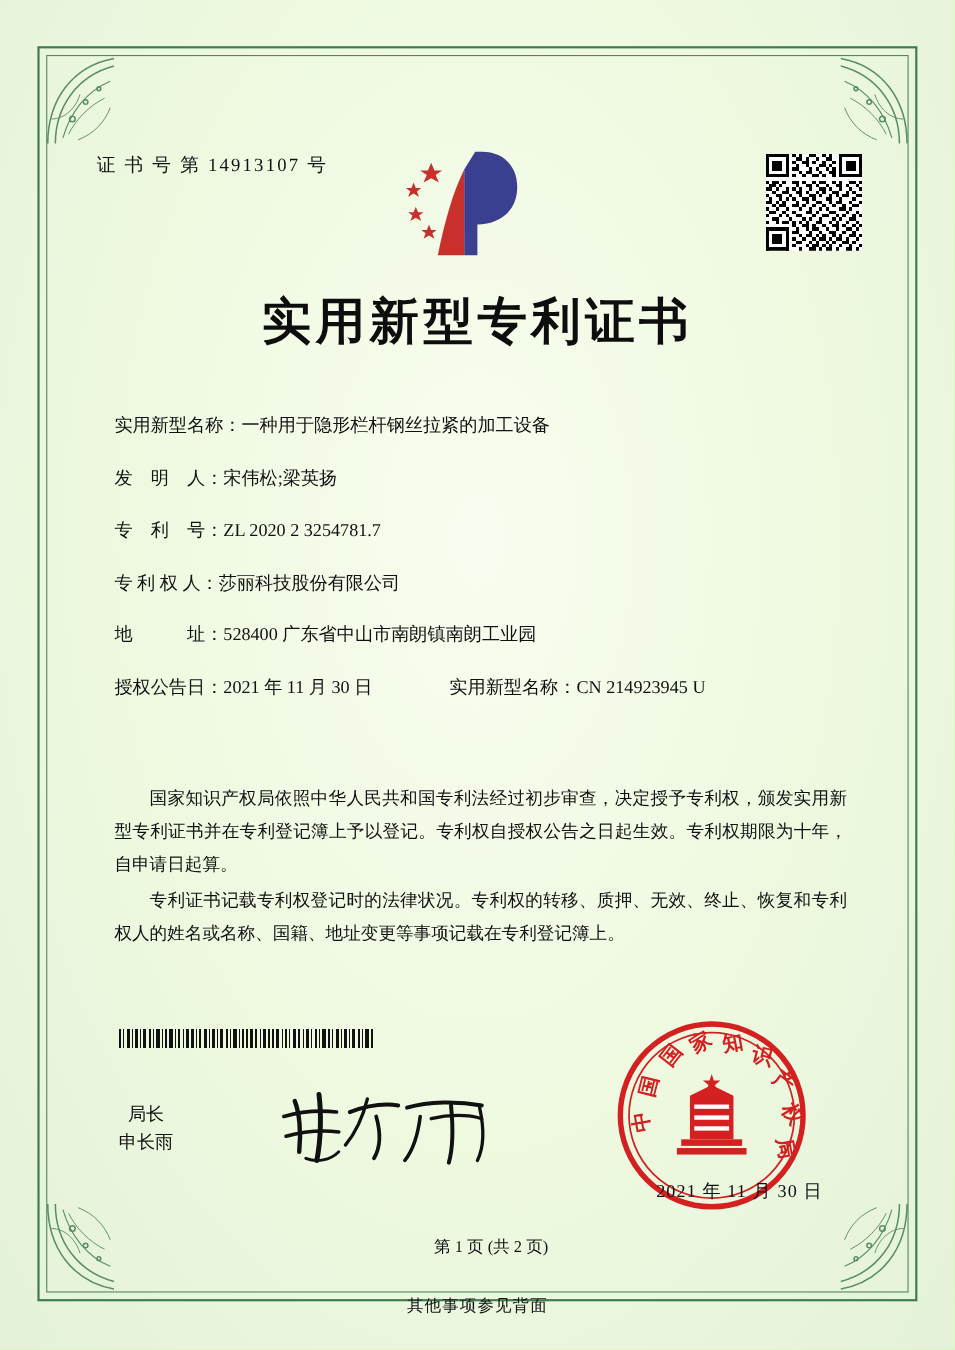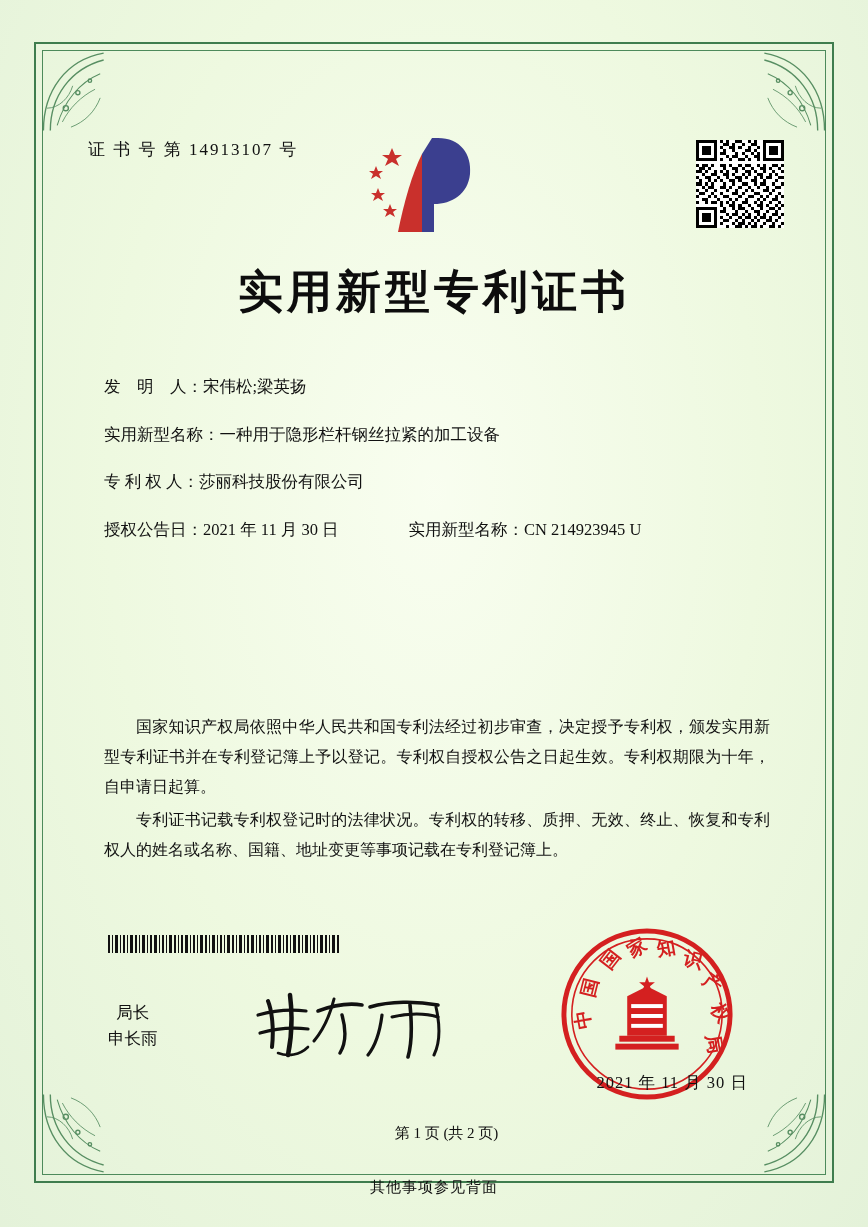--- a/index.html
+++ b/index.html
@@ -509,27 +509,33 @@
           <rect x="24" y="28" width="2" height="1"></rect>
           <rect x="27" y="28" width="1" height="1"></rect>
       </g>
     </svg>
   </div>
 
   <div class="title">实用新型专利证书</div>
 
   <div class="fields">
     <div class="field">
+      <span class="lbl">实用新型名称：</span><span class="val">一种用于隐形栏杆钢丝拉紧的加工设备</span>
+    </div>
+    <div class="field">
       <span class="lbl">发　明　人：</span><span class="val">宋伟松;梁英扬</span>
     </div>
     <div class="field">
-      <span class="lbl">实用新型名称：</span><span class="val">一种用于隐形栏杆钢丝拉紧的加工设备</span>
+      <span class="lbl">专　利　号：</span><span class="val">ZL 2020 2 3254781.7</span>
     </div>
     <div class="field">
       <span class="lbl">专 利 权 人：</span><span class="val">莎丽科技股份有限公司</span>
+    </div>
+    <div class="field">
+      <span class="lbl">地　　　址：</span><span class="val">528400 广东省中山市南朗镇南朗工业园</span>
     </div>
     <div class="field inline-two">
       <span class="lbl">授权公告日：</span><span class="val">2021 年 11 月 30 日</span><span class="val2-label">实用新型名称：</span><span class="val">CN 214923945 U</span>
     </div>
   </div>
 
   <div class="paragraphs">
     <p>国家知识产权局依照中华人民共和国专利法经过初步审查，决定授予专利权，颁发实用新型专利证书并在专利登记簿上予以登记。专利权自授权公告之日起生效。专利权期限为十年，自申请日起算。</p>
     <p>专利证书记载专利权登记时的法律状况。专利权的转移、质押、无效、终止、恢复和专利权人的姓名或名称、国籍、地址变更等事项记载在专利登记簿上。</p>
   </div>

